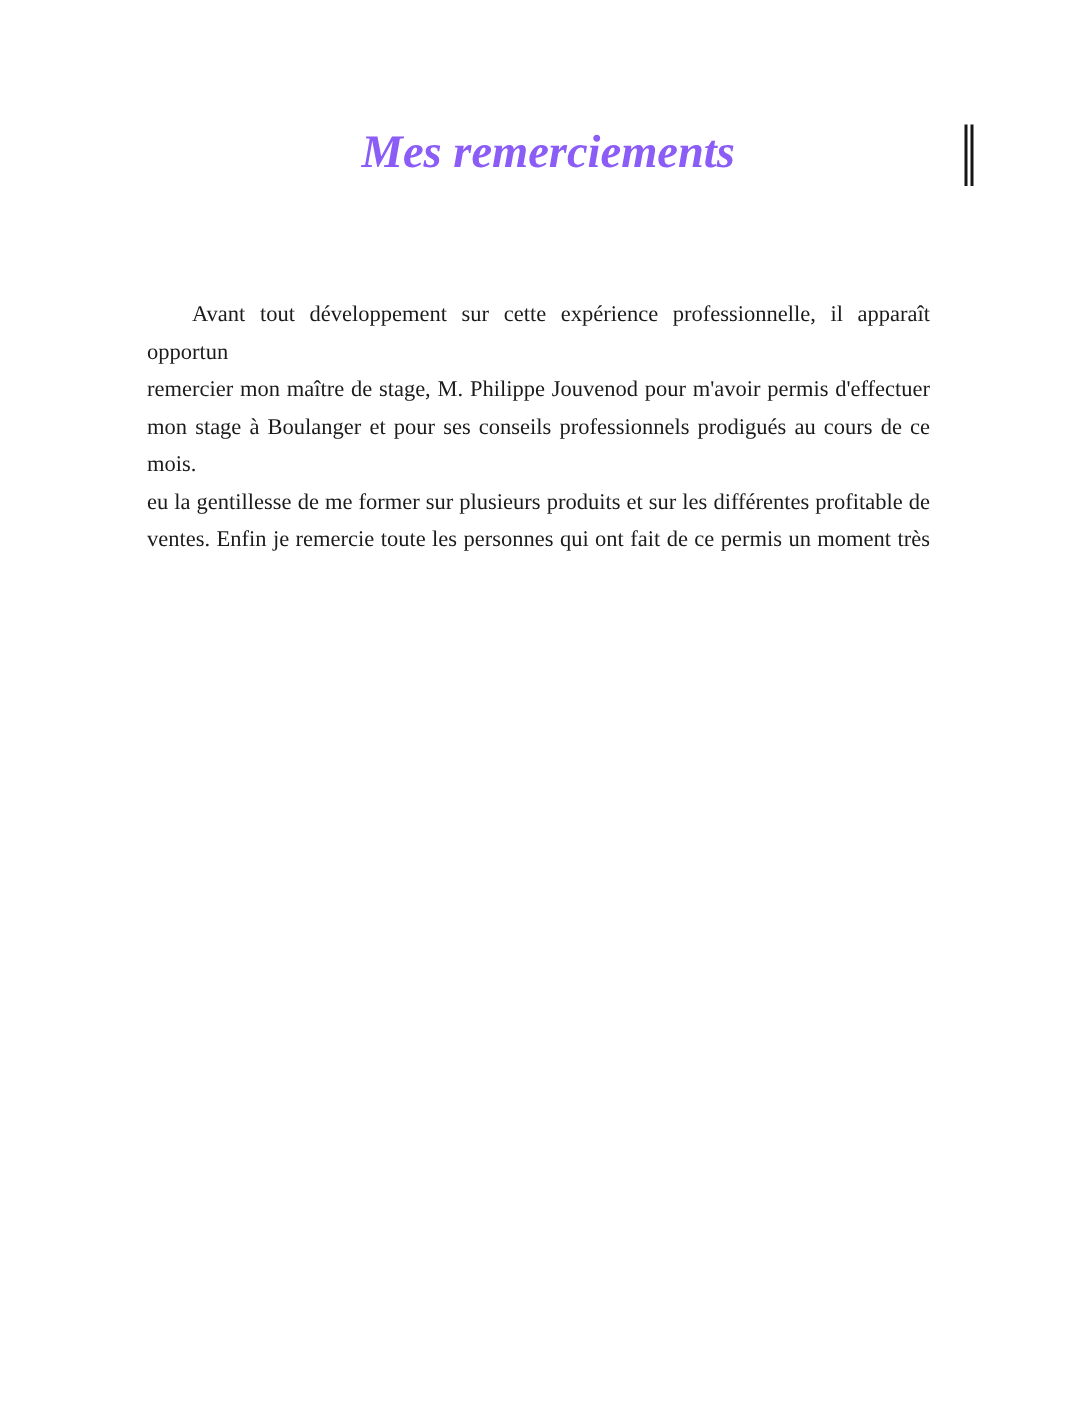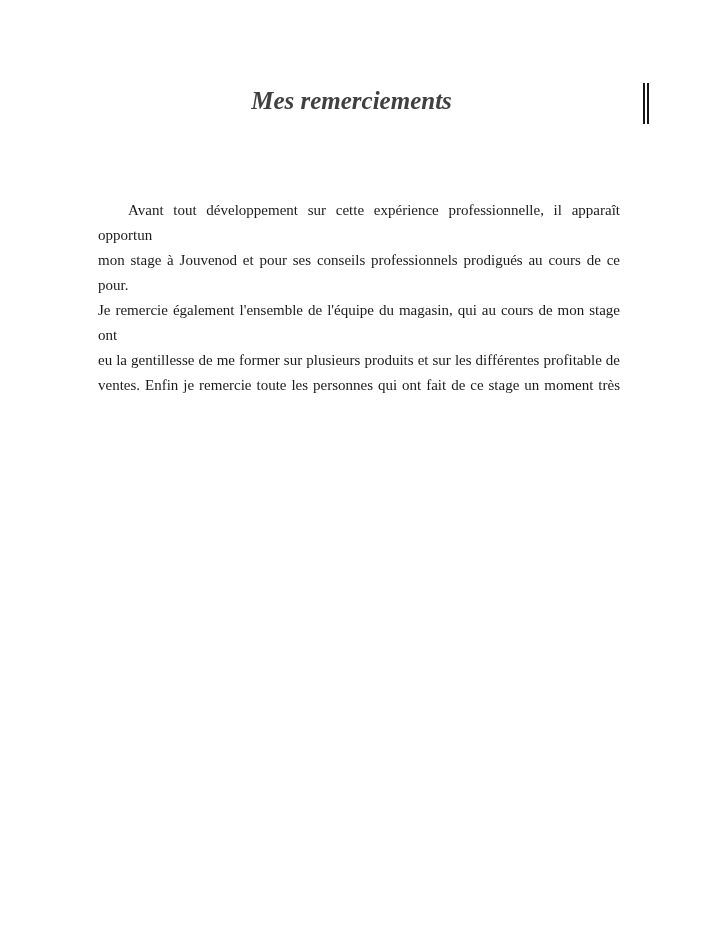--- a/index.html
+++ b/index.html
@@ -11,30 +11,30 @@
     position: relative;
     width: 728px;
     height: 943px;
     background: #ffffff;
     font-family: "Liberation Serif", serif;
     color: #1b1b1b;
     overflow: hidden;
   }
   .doc-title {
     position: absolute;
-    left: 90px;
+    left: 104px;
     top: 82px;
     width: 523px;
     margin: 0;
     text-align: center;
-    font-size: 25px;
+    font-size: 31px;
     line-height: 38px;
     font-weight: bold;
     font-style: italic;
-    color: #404040;
+    color: #8b5cf6;
   }
   .change-bar {
     position: absolute;
     left: 643px;
     top: 83px;
     width: 6px;
     height: 41px;
     box-sizing: border-box;
     border-left: 2px solid #161616;
     border-right: 2px solid #161616;
@@ -60,23 +60,23 @@
 
 <div class="page">
 
   <h1 class="doc-title">Mes remerciements</h1>
 
   <div class="change-bar"></div>
 
   <div class="body-text">
       <div class="para">
         <div class="line indent">Avant tout développement sur cette expérience professionnelle, il apparaît opportun</div>
-        <div class="line">mon stage à Jouvenod et pour ses conseils professionnels prodigués au cours de ce</div>
-        <div class="line last">pour.</div>
+        <div class="line">remercier mon maître de stage, M. Philippe Jouvenod  pour m'avoir permis d'effectuer</div>
+        <div class="line">mon stage à Boulanger et pour ses conseils professionnels prodigués au cours de ce</div>
+        <div class="line last">mois.</div>
       </div>
       <div class="para">
-        <div class="line">Je remercie également l'ensemble de l'équipe du magasin, qui au cours de mon stage ont</div>
         <div class="line">eu la gentillesse de me former sur plusieurs produits et sur les différentes profitable de</div>
-        <div class="line">ventes. Enfin je remercie toute les personnes qui ont fait de ce stage un moment très</div>
+        <div class="line">ventes. Enfin je remercie toute les personnes qui ont fait de ce permis un moment très</div>
       </div>
     </div>
 
 </div>
 
 </body></html>

